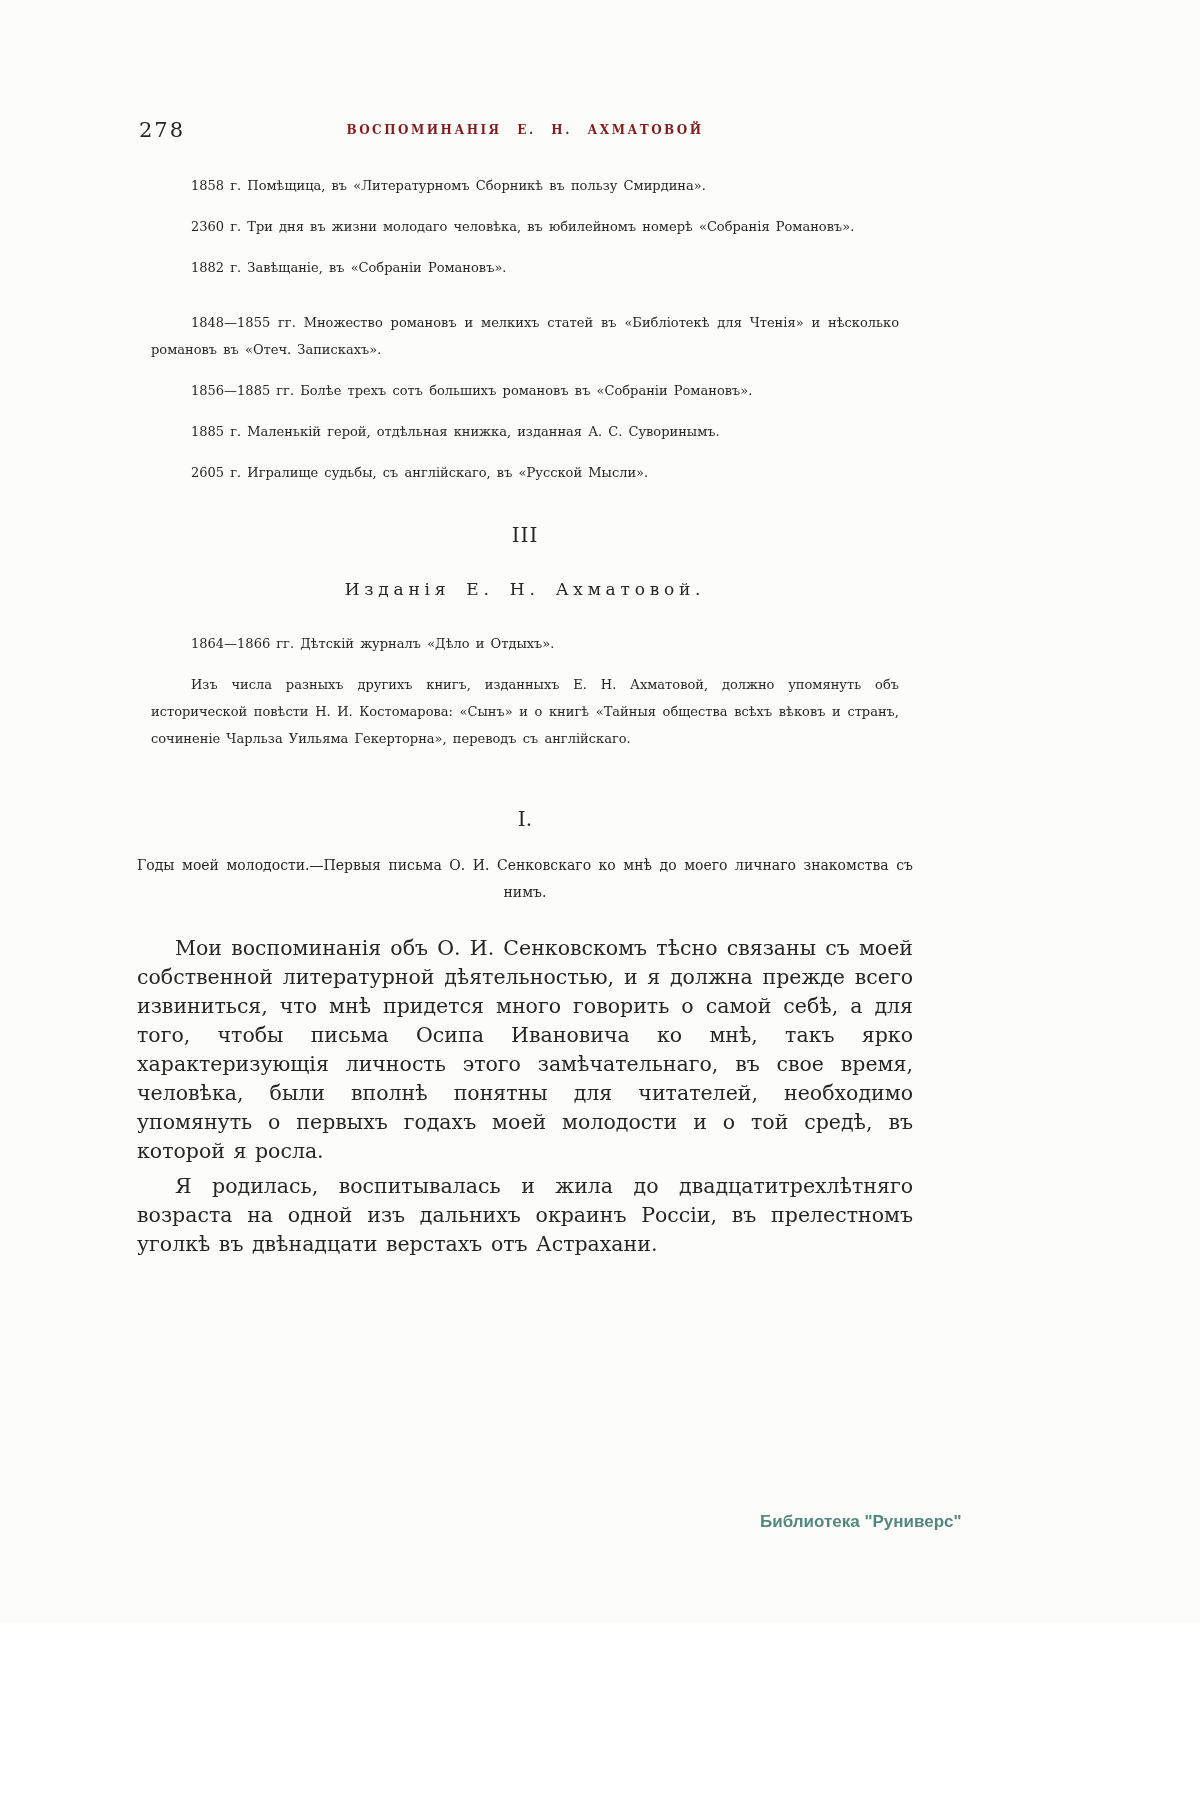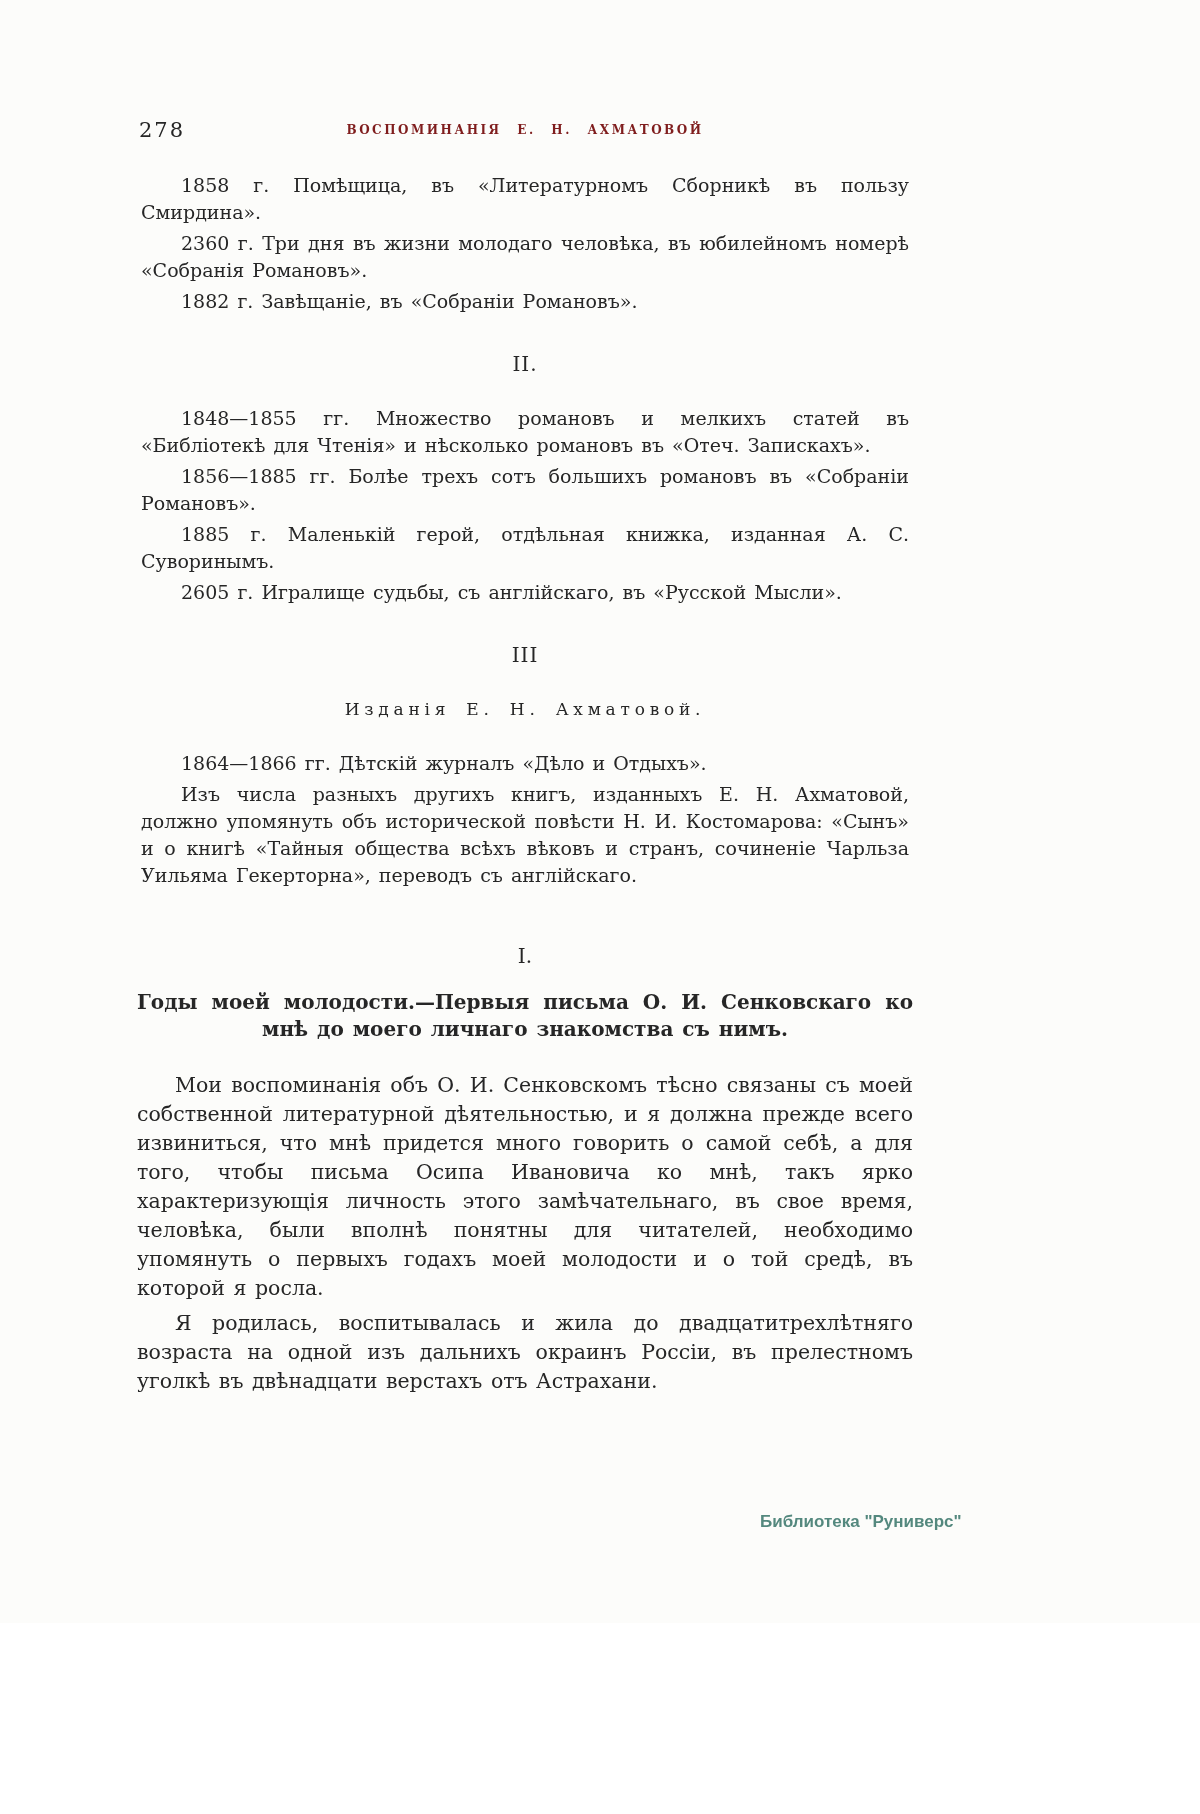--- a/index.html
+++ b/index.html
@@ -33,26 +33,26 @@
   .running-title {
     text-align: center;
     font-size: 12px;
     font-weight: bold;
     letter-spacing: 2.5px;
     word-spacing: 9px;
     padding-top: 5px;
     color: #7f1d1d;
   }
   .entry {
-    font-size: 19px;
+    font-size: 13px;
     line-height: 27px;
     text-align: justify;
     text-indent: 40px;
     word-spacing: 2px;
-    margin: 4px;
+    margin: 14px;
   }
   .section-number {
     margin: 36px 0 0 0;
     text-align: center;
     font-size: 20px;
     line-height: 26px;
     letter-spacing: 1px;
   }
   .section-title {
     margin: 28px 0 0 0;
@@ -69,26 +69,25 @@
     margin-top: 28px;
   }
   .chapter-number {
     margin: 54px 0 0 0;
     text-align: center;
     font-size: 20px;
     line-height: 26px;
   }
   .chapter-subtitle {
     margin: 20px 0 8px 0;
-    font-size: 20px;
+    font-size: 14px;
     line-height: 27px;
     text-align: justify;
     text-align-last: center;
     word-spacing: 2px;
-    font-weight: bold;
   }
   .body-block {
     margin-top: 28px;
   }
   .body-para {
     font-size: 20.5px;
     line-height: 29px;
     text-align: justify;
     text-indent: 38px;
     word-spacing: 2px;
@@ -117,21 +116,20 @@
       <span class="page-number">278</span>
       <div class="running-title">ВОСПОМИНАНІЯ Е. Н. АХМАТОВОЙ</div>
     </div>
 
     <div class="entries-block" style="margin-top:0">
       <p class="entry">1858 г. Помѣщица, въ «Литературномъ Сборникѣ въ пользу Смирдина».</p>
       <p class="entry">2360 г. Три дня въ жизни молодаго человѣка, въ юбилейномъ номерѣ «Собранія Романовъ».</p>
       <p class="entry">1882 г. Завѣщаніе, въ «Собраніи Романовъ».</p>
     </div>
 
-    <div class="section-number">II.</div>
 
     <div class="entries-block">
       <p class="entry">1848—1855 гг. Множество романовъ и мелкихъ статей въ «Библіотекѣ для Чтенія» и нѣсколько романовъ въ «Отеч. Запискахъ».</p>
       <p class="entry">1856—1885 гг. Болѣе трехъ сотъ большихъ романовъ въ «Собраніи Романовъ».</p>
       <p class="entry">1885 г. Маленькій герой, отдѣльная книжка, изданная А. С. Суворинымъ.</p>
       <p class="entry">2605 г. Игралище судьбы, съ англійскаго, въ «Русской Мысли».</p>
     </div>
 
     <div class="section-number">III</div>
     <div class="section-title wide">Изданія Е. Н. Ахматовой.</div>

